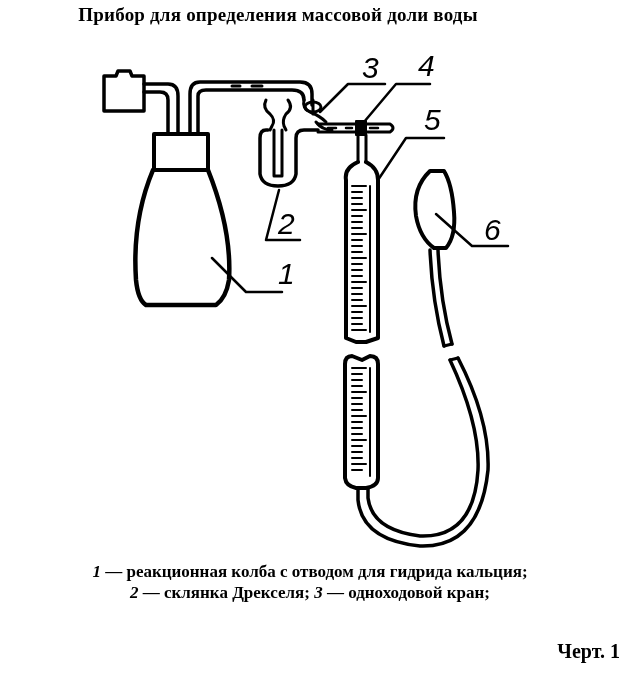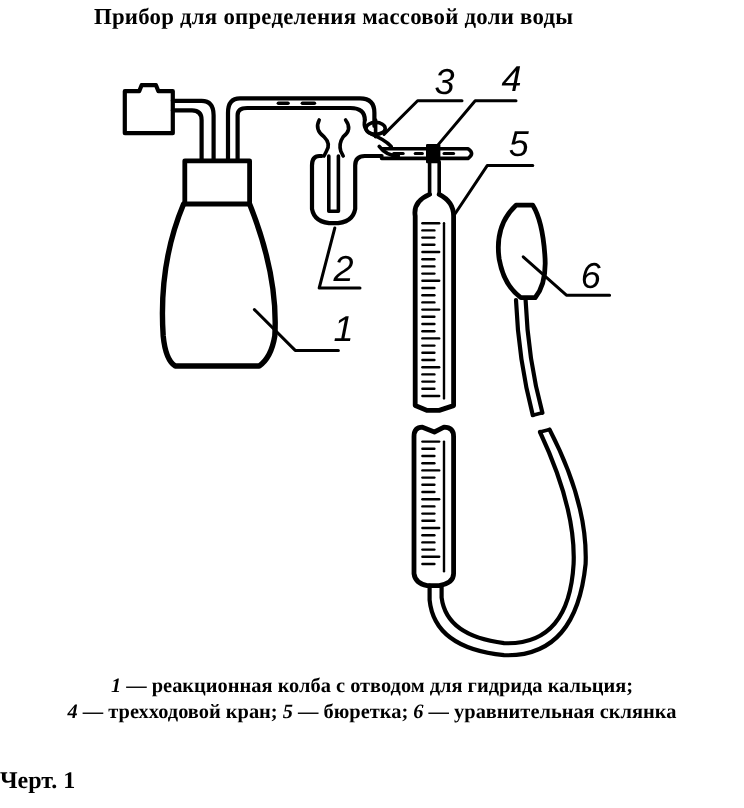--- a/index.html
+++ b/index.html
@@ -9,21 +9,21 @@
       font-family: "Liberation Serif", serif; font-weight: bold; font-size: 19px; letter-spacing: 0.2px;
     }
     svg.fig { position: absolute; left: 0; top: 0; }
     .num { font-family: "Liberation Sans", sans-serif; font-style: italic; font-size: 30px; }
     .legend {
       position: absolute; left: 0; top: 561px; width: 620px; text-align: center;
       font-family: "Liberation Serif", serif; font-weight: bold; font-size: 17px; line-height: 21px;
     }
     .legend .n { font-style: italic; }
     .caption {
-      position: absolute; left: 0; top: 640px; width: 620px; text-align: left;
+      position: absolute; left: 0; top: 640px; width: 620px; text-align: right;
       font-family: "Liberation Serif", serif; font-weight: bold; font-size: 20px;
     }
   </style>
 </head>
 <body>
 
 <div class="title">Прибор для определения массовой доли воды</div>
 
 <svg class="fig" width="620" height="673" viewBox="0 0 620 673" fill="none" stroke="#000" stroke-linecap="round" stroke-linejoin="round">
 
@@ -157,17 +157,17 @@
   <text class="num" x="418" y="76" fill="#000" stroke="none">4</text>
   <text class="num" x="424" y="130" fill="#000" stroke="none">5</text>
   <text class="num" x="484" y="240" fill="#000" stroke="none">6</text>
 </svg>
 
 <div class="legend">
   <div>
     <span class="n">1</span><span> — реакционная колба с отводом для гидрида кальция;</span>
   </div>
   <div>
-    <span class="n">4</span><span> — трехходовой кран; </span><span class="n">5</span><span> — бюретка; </span><span class="n">6</span><span> — уравнительная склянка</span>
+    <span class="n">2</span><span> — склянка Дрекселя; </span><span class="n">3</span><span> — одноходовой кран;</span>
   </div>
 </div>
 
 <div class="caption">Черт. 1</div>
 
 </body></html>

